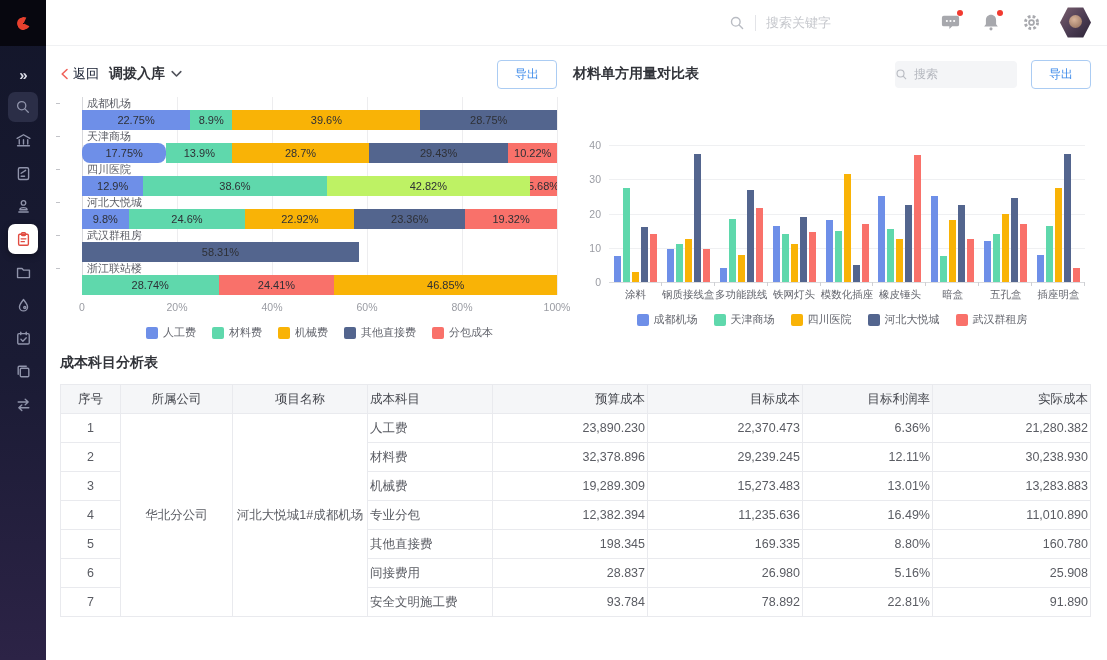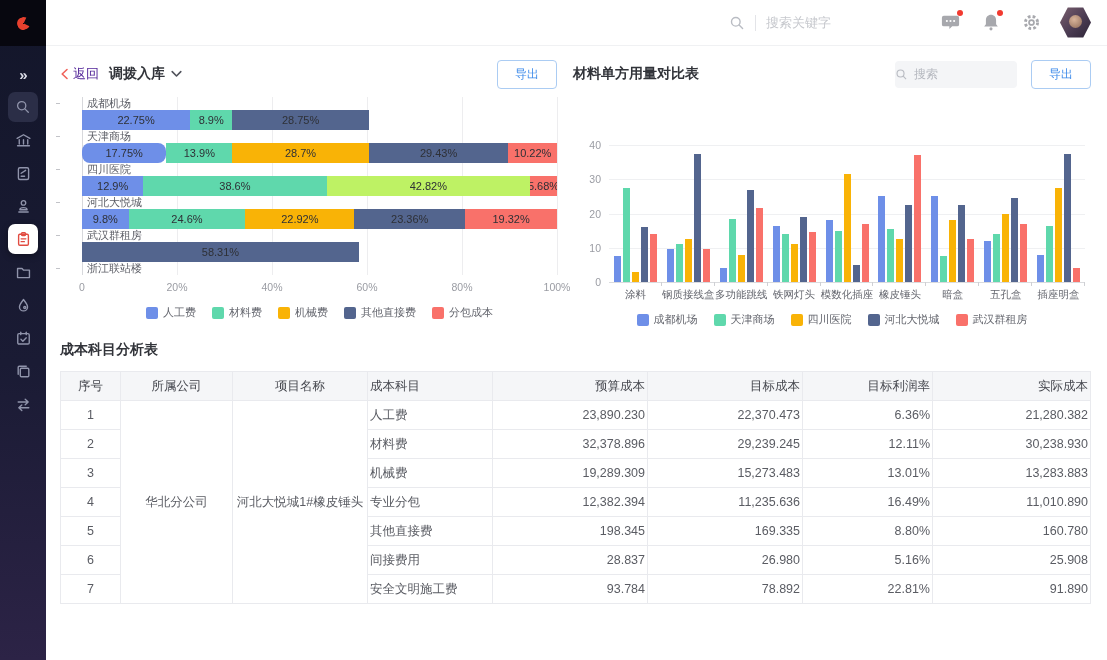--- a/index.html
+++ b/index.html
@@ -34,21 +34,21 @@
     background:linear-gradient(135deg,#7a5f6e 0%,#4a3b52 55%,#2c2335 100%); position:relative; }
   .avatar::after { content:""; position:absolute; left:9px; top:8px; width:13px; height:13px; border-radius:50%;
     background:radial-gradient(circle at 40% 35%,#d9b49a,#8d6a58); }
 
   
   .content { position:absolute; left:46px; top:47px; width:1061px; height:613px; background:#fff; }
   .panels { display:flex; gap:16px; padding:13px 16px 0 14px; }
   .panel-left { width:497px; }
   .panel-right { width:518px; }
   .panel-head { display:flex; align-items:center; height:28px; }
-  .back-link { display:flex; align-items:center; gap:4px; color:#4c1d95; font-size:13px; cursor:pointer; }
+  .back-link { display:flex; align-items:center; gap:4px; color:#0f172a; font-size:13px; cursor:pointer; }
   .back-link svg { stroke:#f0625a; fill:none; stroke-width:1.6; stroke-linecap:round; stroke-linejoin:round; }
   .panel-title { font-size:14px; font-weight:bold; color:#32343a; margin-left:10px; display:flex; align-items:center; gap:6px; }
   .panel-title svg { stroke:#51535c; fill:none; stroke-width:1.6; stroke-linecap:round; stroke-linejoin:round; }
   .spacer { flex:1; }
   .btn-export { background:#fff; border:1px solid #abccf3; color:#3f8cea; font-size:12px;
     border-radius:4px; padding:5px 17px; cursor:pointer; font-family:inherit; }
   .mini-search { width:122px; height:27px; background:#f4f5f7; border-radius:4px; display:flex;
     align-items:center; justify-content:flex-start; gap:6px; margin-right:14px; cursor:text; }
   .mini-search svg { stroke:#b9bcc3; fill:none; stroke-width:1.4; }
   .mini-search span { font-size:12px; color:#b5b8bf; }
@@ -244,20 +244,23 @@
             <div id="hrows">
                 <div class="hrow">
                   <div class="hlabel">成都机场</div>
                   <div class="hbar">
                     <div class="hseg" style="width: 22.75%; background: rgb(110, 143, 232);">
                       <span>22.75%</span>
                     </div>
                     <div class="hseg" style="width: 8.9%; background: rgb(95, 216, 172);">
                       <span>8.9%</span>
                     </div>
+                    <div class="hseg" style="width: 39.6%; background: rgb(249, 179, 6);">
+                      <span>39.6%</span>
+                    </div>
                     <div class="hseg" style="width: 28.75%; background: rgb(83, 101, 142);">
                       <span>28.75%</span>
                     </div>
                   </div>
                 </div>
                 <div class="hrow">
                   <div class="hlabel">天津商场</div>
                   <div class="hbar">
                     <div class="hseg" style="width: 17.75%; background: rgb(110, 143, 232); border-radius: 8px;">
                       <span>17.75%</span>
@@ -316,20 +319,31 @@
                 <div class="hrow">
                   <div class="hlabel">武汉群租房</div>
                   <div class="hbar">
                     <div class="hseg" style="width: 58.31%; background: rgb(83, 101, 142);">
                       <span>58.31%</span>
                     </div>
                   </div>
                 </div>
                 <div class="hrow">
                   <div class="hlabel">浙江联站楼</div>
+                  <div class="hbar">
+                    <div class="hseg" style="width: 28.74%; background: rgb(95, 216, 172);">
+                      <span>28.74%</span>
+                    </div>
+                    <div class="hseg" style="width: 24.41%; background: rgb(249, 113, 106);">
+                      <span>24.41%</span>
+                    </div>
+                    <div class="hseg" style="width: 46.85%; background: rgb(249, 179, 6);">
+                      <span>46.85%</span>
+                    </div>
+                  </div>
                 </div>
               </div>
           </div>
           <div class="hticks" id="hticks">
               <div class="htick" style="left: 0%;">0</div>
               <div class="htick" style="left: 20%;">20%</div>
               <div class="htick" style="left: 40%;">40%</div>
               <div class="htick" style="left: 60%;">60%</div>
               <div class="htick" style="left: 80%;">80%</div>
               <div class="htick" style="left: 100%;">100%</div>
@@ -506,21 +520,21 @@
               <th class="al-r">预算成本</th>
               <th class="al-r">目标成本</th>
               <th class="al-r">目标利润率</th>
               <th class="al-r">实际成本</th>
             </tr>
           </thead>
         <tbody id="tbody">
             <tr>
               <td class="al-c">1</td>
               <td class="al-c" rowspan="7">华北分公司</td>
-              <td class="al-c" rowspan="7">河北大悦城1#橡皮锤头</td>
+              <td class="al-c" rowspan="7">河北大悦城1#成都机场</td>
               <td class="al-l">人工费</td>
               <td class="al-r">23,890.230</td>
               <td class="al-r">22,370.473</td>
               <td class="al-r">6.36%</td>
               <td class="al-r">21,280.382</td>
             </tr>
             <tr>
               <td class="al-c">2</td>
               <td class="al-l">材料费</td>
               <td class="al-r">32,378.896</td>

